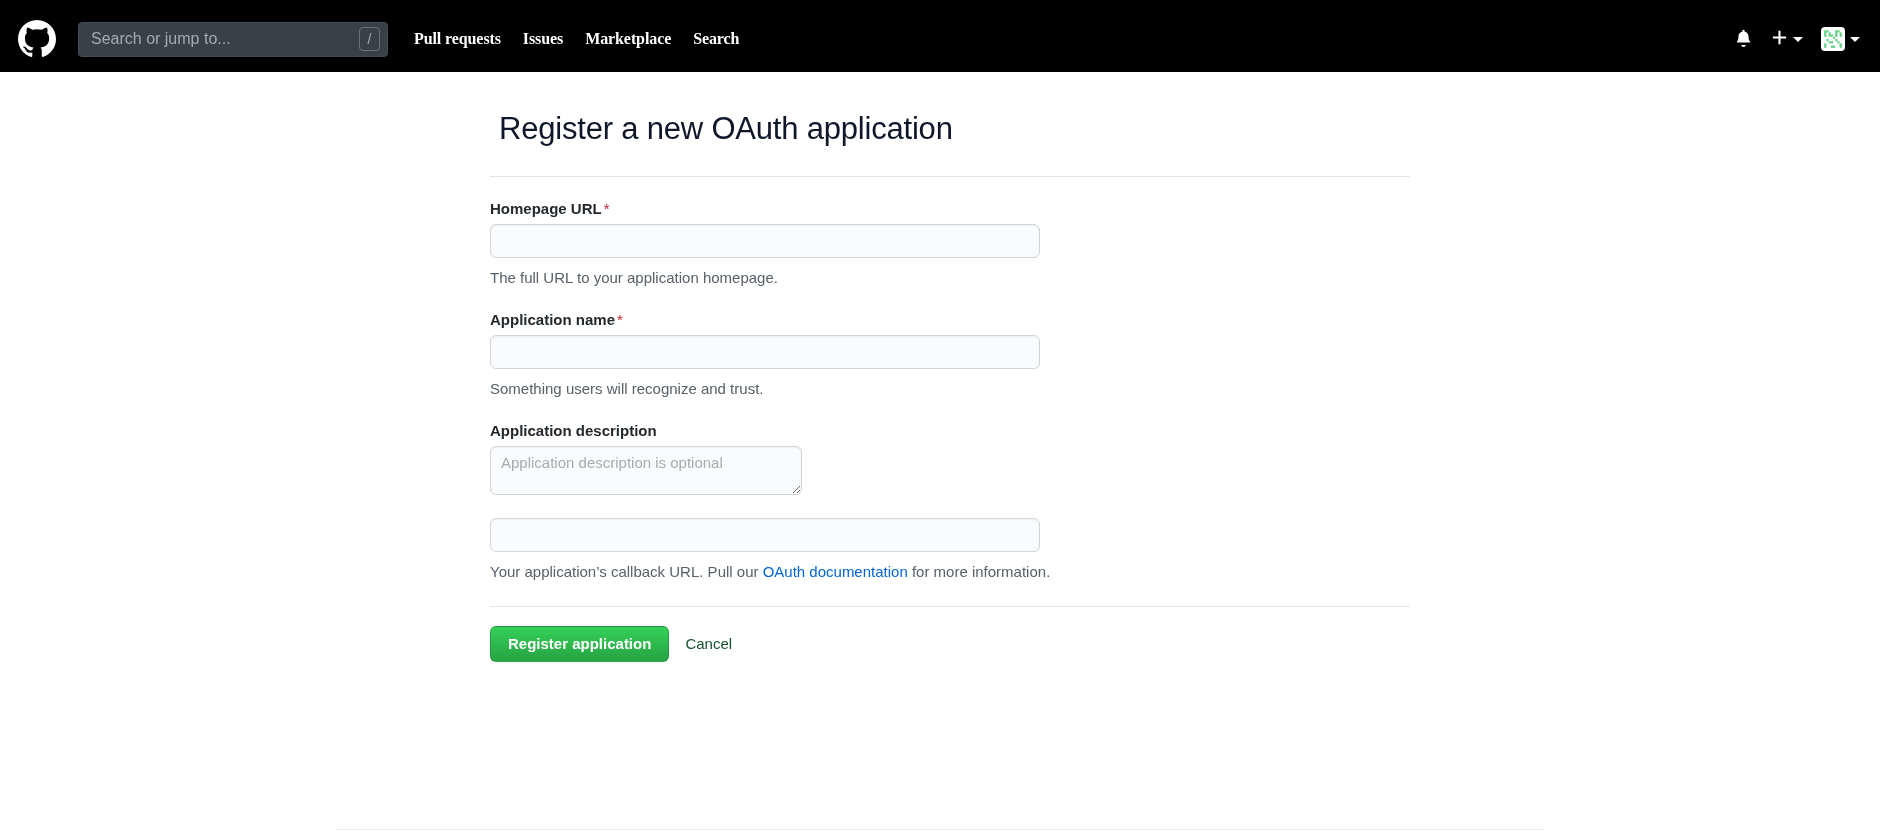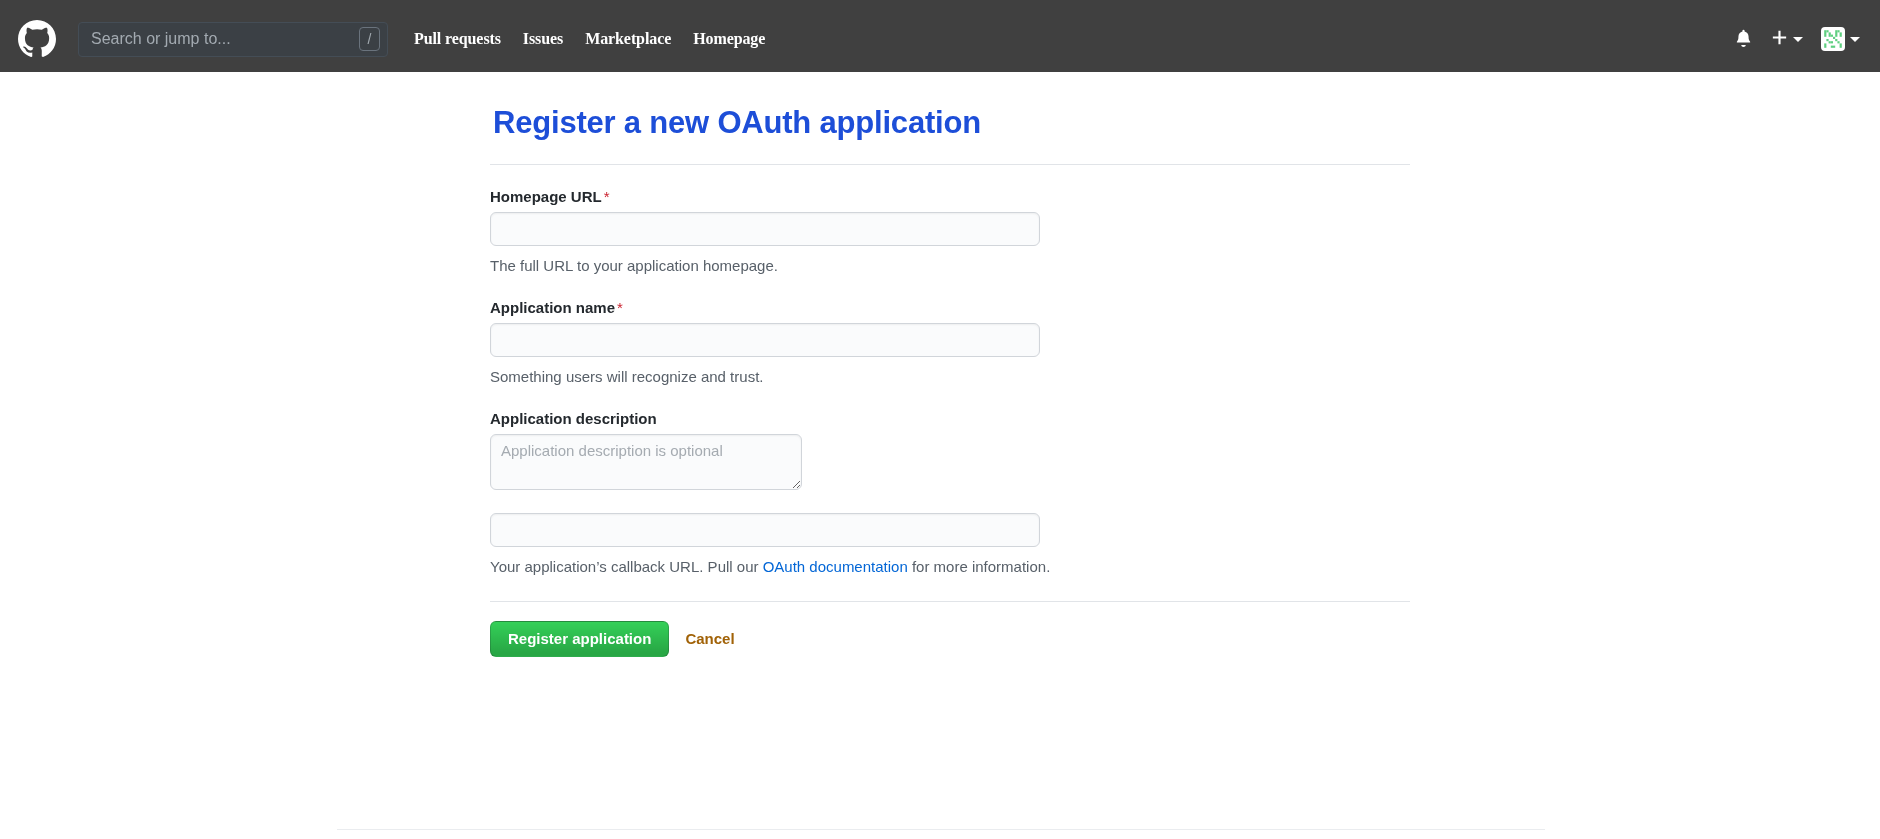--- a/index.html
+++ b/index.html
@@ -12,21 +12,21 @@
     height: 839px;
     overflow: hidden;
     font-family: "Liberation Sans", sans-serif;
     color: #24292e;
     -webkit-font-smoothing: antialiased;
   }
 
   
   .header {
     height: 72px;
-    background: #404040;
+    background: #000000;
     display: flex;
     align-items: center;
     padding: 6px 20px 0 18px;
     box-sizing: border-box;
   }
   .gh-logo {
     width: 38px;
     height: 38px;
     flex: 0 0 auto;
     margin-right: 22px;
@@ -124,25 +124,25 @@
   
   .main {
     padding-left: 490px;
     padding-top: 29px;
     box-sizing: border-box;
   }
   .container { width: 920px; }
 
   .page-title {
     font-size: 31px;
-    font-weight: bold;
+    font-weight: normal;
     line-height: 1.25;
-    margin: 3px;
+    margin: 9px;
     padding: 0 0 18px 0;
-    color: #1d4ed8;
+    color: #0f172a;
     letter-spacing: -0.2px;
   }
   .title-rule {
     height: 1px;
     background: #e1e4e8;
     width: 920px;
     margin: 0;
   }
 
   .field-group { padding-top: 23px; }
@@ -172,21 +172,21 @@
     font-size: 15px;
     color: #24292e;
     padding: 0 10px;
     outline: none;
     display: block;
     box-shadow: inset 0 1px 2px rgba(27,31,35,0.06);
   }
 
   .text-area {
     width: 312px;
-    height: 56px;
+    height: 49px;
     background: #fafbfc;
     border: 1px solid #d1d5da;
     border-radius: 6px;
     box-sizing: border-box;
     font-family: "Liberation Sans", sans-serif;
     font-size: 15px;
     color: #24292e;
     padding: 7px 10px;
     outline: none;
     display: block;
@@ -228,25 +228,24 @@
     border-radius: 6px;
     color: #ffffff;
     font-family: "Liberation Sans", sans-serif;
     font-size: 15px;
     font-weight: bold;
     padding: 8px 17px;
     cursor: pointer;
     line-height: 1.2;
   }
   .cancel-link {
-    color: #a16207;
+    color: #14532d;
     font-size: 15px;
     text-decoration: none;
     cursor: pointer;
-    font-weight: bold;
   }
 
   .footer-rule {
     position: absolute;
     left: 337px;
     top: 829px;
     width: 1208px;
     height: 1px;
     background: #eaecef;
   }
@@ -270,21 +269,21 @@
 
   <div class="search-box">
     <input class="search-input" type="text" placeholder="Search or jump to..." value="" style="">
     <span class="slash-badge">/</span>
   </div>
 
   <nav class="nav">
     <a class="nav-link" href="#">Pull requests</a>
     <a class="nav-link" href="#">Issues</a>
     <a class="nav-link" href="#">Marketplace</a>
-    <a class="nav-link" href="#">Homepage</a>
+    <a class="nav-link" href="#">Search</a>
   </nav>
 
   <div class="header-right">
     <span class="bell-icon">
       <svg width="19" height="19" viewBox="0 0 16 16" aria-hidden="true">
         <path fill="#ffffff" d="M8 16a2 2 0 0 0 1.985-1.75H6.015A2 2 0 0 0 8 16zM8 1.5a.9.9 0
         0 1 .9.9v.48c2.02.4 3.35 2.1 3.35 4.37 0 2.6.5 3.5 1.35 4.35v.65H2.4v-.65c.85-.85
         1.35-1.75 1.35-4.35 0-2.27 1.33-3.97 3.35-4.37V2.4a.9.9 0 0 1 .9-.9z"></path>
       </svg>
     </span>

